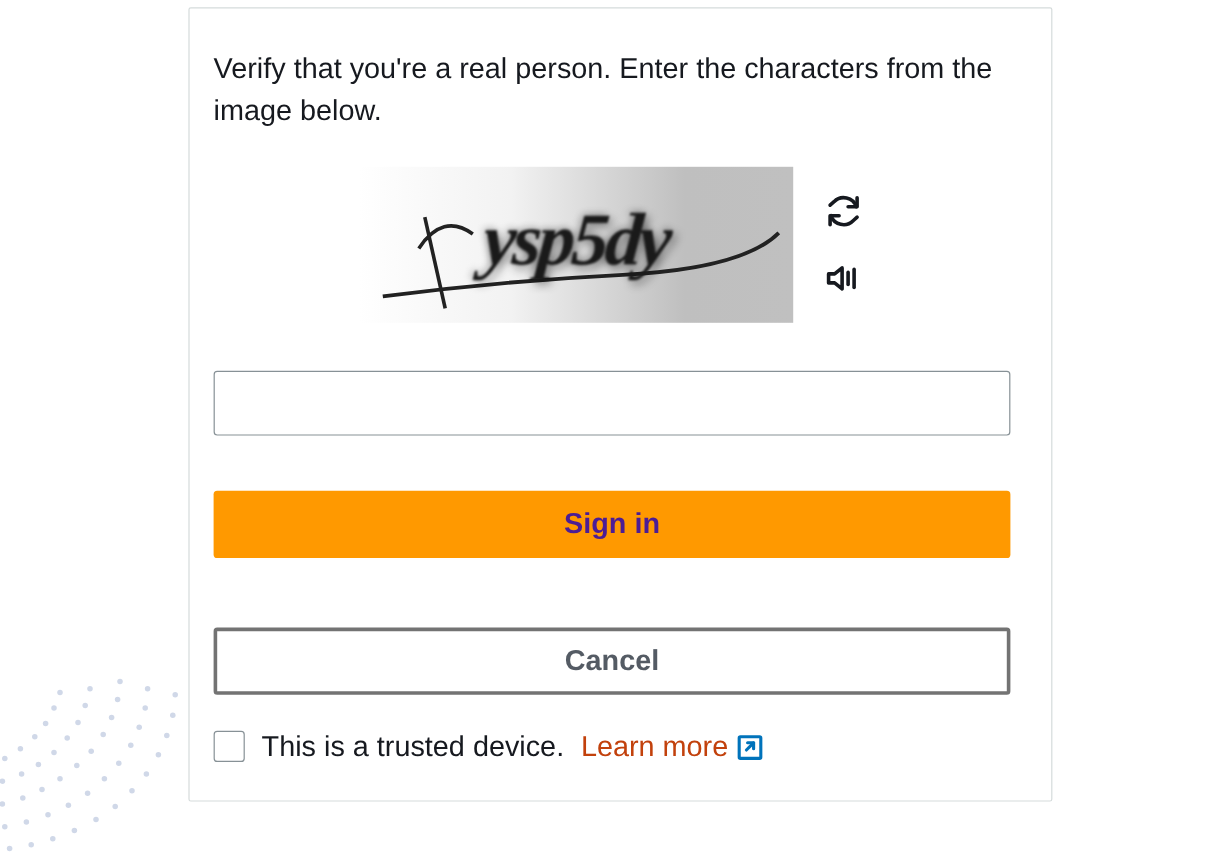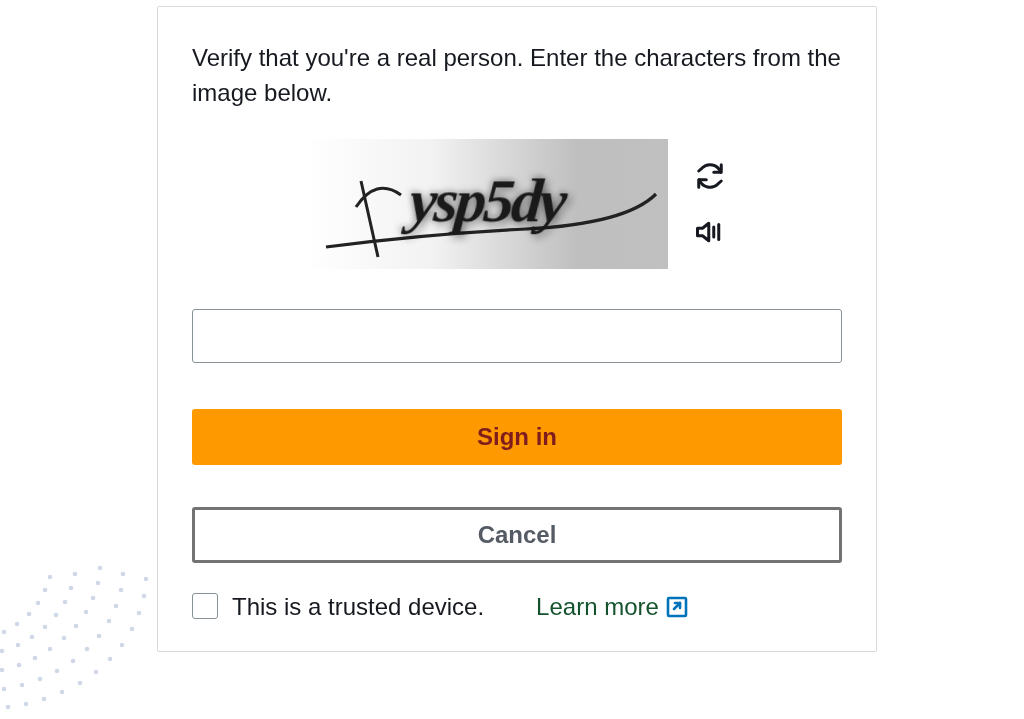--- a/index.html
+++ b/index.html
@@ -20,21 +20,21 @@
       pointer-events: none;
     }
     .card {
       position: absolute;
       left: 157px;
       top: 6px;
       width: 720px;
       background: #fff;
       border: 1px solid #d5dbdb;
       border-radius: 2px;
-      padding: 34px 34px 30px 34px;
+      padding: 34px 34px 30px 20px;
     }
     .instructions {
       font-size: 24px;
       color: #16191f;
       line-height: 1.45;
       margin-bottom: 28px;
     }
     .captcha-row {
       display: flex;
       align-items: center;
@@ -100,22 +100,22 @@
       height: 56px;
       border-radius: 3px;
       font-size: 24px;
       font-weight: 700;
       cursor: pointer;
       font-family: inherit;
     }
     .btn-primary {
       background: #ff9900;
       border: none;
-      color: #7f1d1d;
-      margin-bottom: 42px;
+      color: #4c1d95;
+      margin-bottom: 58px;
     }
     .btn-secondary {
       background: #fff;
       border: 3px solid #737373;
       color: #545b64;
       margin-bottom: 30px;
     }
     .trusted-row {
       display: flex;
       align-items: flex-start;
@@ -126,27 +126,26 @@
     .checkbox {
       width: 26px;
       height: 26px;
       border: 1.5px solid #879196;
       border-radius: 3px;
       background: #fff;
       cursor: pointer;
       flex-shrink: 0;
     }
     .link {
-      color: #14532d;
+      color: #c2410c;
       text-decoration: none;
       cursor: pointer;
       display: inline-flex;
       align-items: center;
       gap: 6px;
-      margin-left: 38px;
     }
     .external-icon { width: 24px; height: 24px; }
   </style>
 </head>
 <body>
 
 <svg class="bg-dots" viewBox="0 0 180 260">
   <g fill="#d0d8e8">
     <circle cx="10" cy="250" r="2.3"></circle>
       <circle cx="28" cy="248" r="2.3"></circle>

